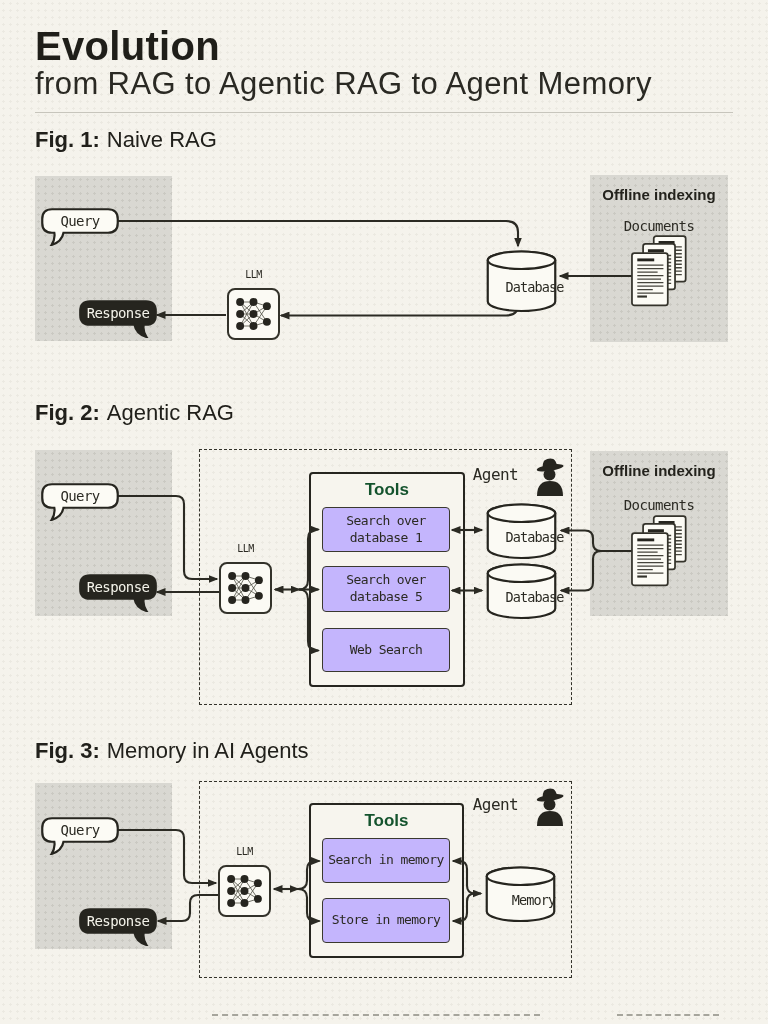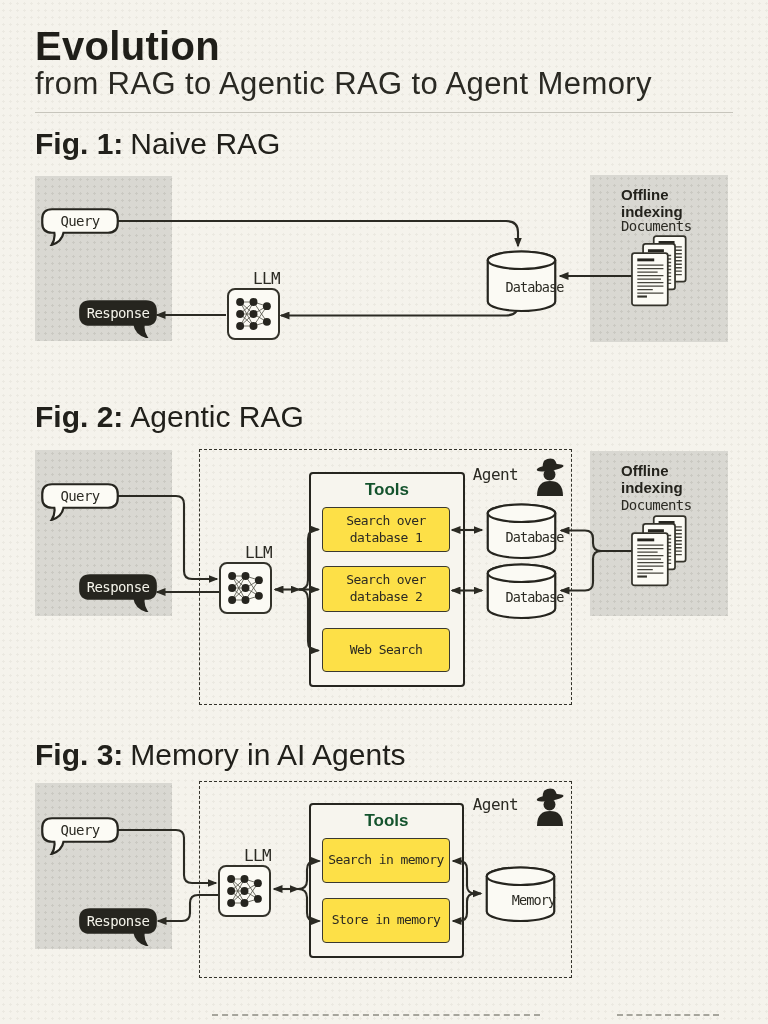--- a/index.html
+++ b/index.html
@@ -14,56 +14,56 @@
   .abs{position:absolute;}
   .z1{z-index:1;}
   .z3{z-index:3;}
   #arrows{position:absolute;left:0;top:0;z-index:2;pointer-events:none;}
 
   
   .main-title{left:35px;top:24px;font-size:40px;font-weight:800;letter-spacing:.3px;color:#1f1e19;}
   .sub-title{left:35px;top:66px;font-size:31px;font-weight:400;letter-spacing:.4px;color:#2a2923;}
   .divider{left:35px;top:112px;width:698px;border-top:1.5px solid #c7c5bc;}
 
-  .fig-heading{font-size:30px;color:#21201b;}
+  .fig-heading{font-size:22px;color:#21201b;}
   .fig-heading .lbl{font-weight:800;}
   .fig-heading .ttl{font-weight:400;margin-left:7px;}
 
   
   .panel{
     background-color:#d9d8d2;
     background-image:radial-gradient(rgba(90,90,80,0.12) 1px, transparent 1.2px);
     background-size:7px 7px;
   }
   .panel-label{position:absolute;left:9px;top:6px;font-size:17px;font-weight:700;color:#23221c;margin-top:31px;}
-  .panel-title-c{position:absolute;left:0;right:0;top:11px;font-size:15px;font-weight:700;color:#23221c;padding-left:31px;}
+  .panel-title-c{position:absolute;left:0;right:0;top:11px;text-align:center;font-size:15px;font-weight:700;color:#23221c;}
 
   .mono{font-family:"DejaVu Sans Mono", monospace;letter-spacing:-0.6px;color:#2b2a23;}
 
   
   .bubble{width:78px;height:38px;}
   .bubble svg{position:absolute;left:0;top:0;}
   .bubble span{position:absolute;left:0;top:2px;width:100%;height:22px;display:flex;align-items:center;justify-content:center;font-size:14px;}
   .bubble.dark span{color:#f4f3ea;}
 
   
-  .llm-label{font-size:16px;text-align:right;}
+  .llm-label{font-size:10px;text-align:center;}
   .llm-box{width:53px;height:52px;border:2px solid #33322a;border-radius:8px;background:#fbfaf4;box-sizing:border-box;}
 
   
   .cyl{width:71px;}
   .cyl svg{position:absolute;left:0;top:0;}
   .cyl span{position:absolute;left:13px;width:100%;text-align:center;font-size:13.5px;letter-spacing:-0.9px;}
   .cyl.h63 span{top:29px;}
   .cyl.h57 span{top:26px;}
 
   
   .tools-box{border:2.2px solid #26251f;border-radius:4px;background:#f7f5ee;box-sizing:border-box;}
   .tools-title{position:absolute;left:0;right:0;top:6px;text-align:center;font-size:17px;font-weight:700;color:#14532d;}
-  .tool-item{position:absolute;border:1.7px solid #3a392f;border-radius:4px;background:#fde047;box-sizing:border-box;
+  .tool-item{position:absolute;border:1.7px solid #3a392f;border-radius:4px;background:#c4b5fd;box-sizing:border-box;
     display:flex;align-items:center;justify-content:center;text-align:center;
     font-family:"DejaVu Sans Mono", monospace;font-size:13px;letter-spacing:-0.6px;line-height:1.3;color:#2b2a23;padding:12px 4px;}
 
   
   .agent-dashed{border:1.6px dashed #33322a;box-sizing:border-box;}
   .agent-group{display:flex;align-items:flex-start;justify-content:flex-end;gap:16px;}
   .agent-group span{font-size:16px;margin-top:7px;}
 
   
   .torn{border-top:2.5px dashed #a6a59c;}
@@ -204,21 +204,21 @@
         <circle cx="26.5" cy="39" r="4.3"></circle>
       <circle cx="41" cy="17.5" r="4.3"></circle>
         <circle cx="41" cy="34.5" r="4.3"></circle>
     </g>
   </svg>
 </div>
 
 <div class="abs tools-box z1" style="left:309px;top:472px;width:156px;height:215px;">
   <div class="tools-title">Tools</div>
   <div class="tool-item" style="left:11px;top:33px;width:128px;height:45px;">Search over database 1</div>
-  <div class="tool-item" style="left:11px;top:92px;width:128px;height:46px;">Search over database 2</div>
+  <div class="tool-item" style="left:11px;top:92px;width:128px;height:46px;">Search over database 5</div>
   <div class="tool-item" style="left:11px;top:154px;width:128px;height:44px;">Web Search</div>
 </div>
 
 <div class="abs cyl h57 z3" style="left:486px;top:503px;height:57px;">
   <svg width="71" height="57" viewBox="0 0 71 57">
     <path d="M1.75 10.25 L1.75 45.5 A33.75 9.5 0 0 0 69.25 45.5 L69.25 10.25 A33.75 8.75 0 0 0 1.75 10.25 Z" fill="#fbfaf4" stroke="#26251f" stroke-width="2.2"></path>
     <ellipse cx="35.5" cy="10.25" rx="33.75" ry="8.75" fill="#fbfaf4" stroke="#26251f" stroke-width="2.2"></ellipse>
   </svg>
   <span class="mono">Database</span>
 </div>

